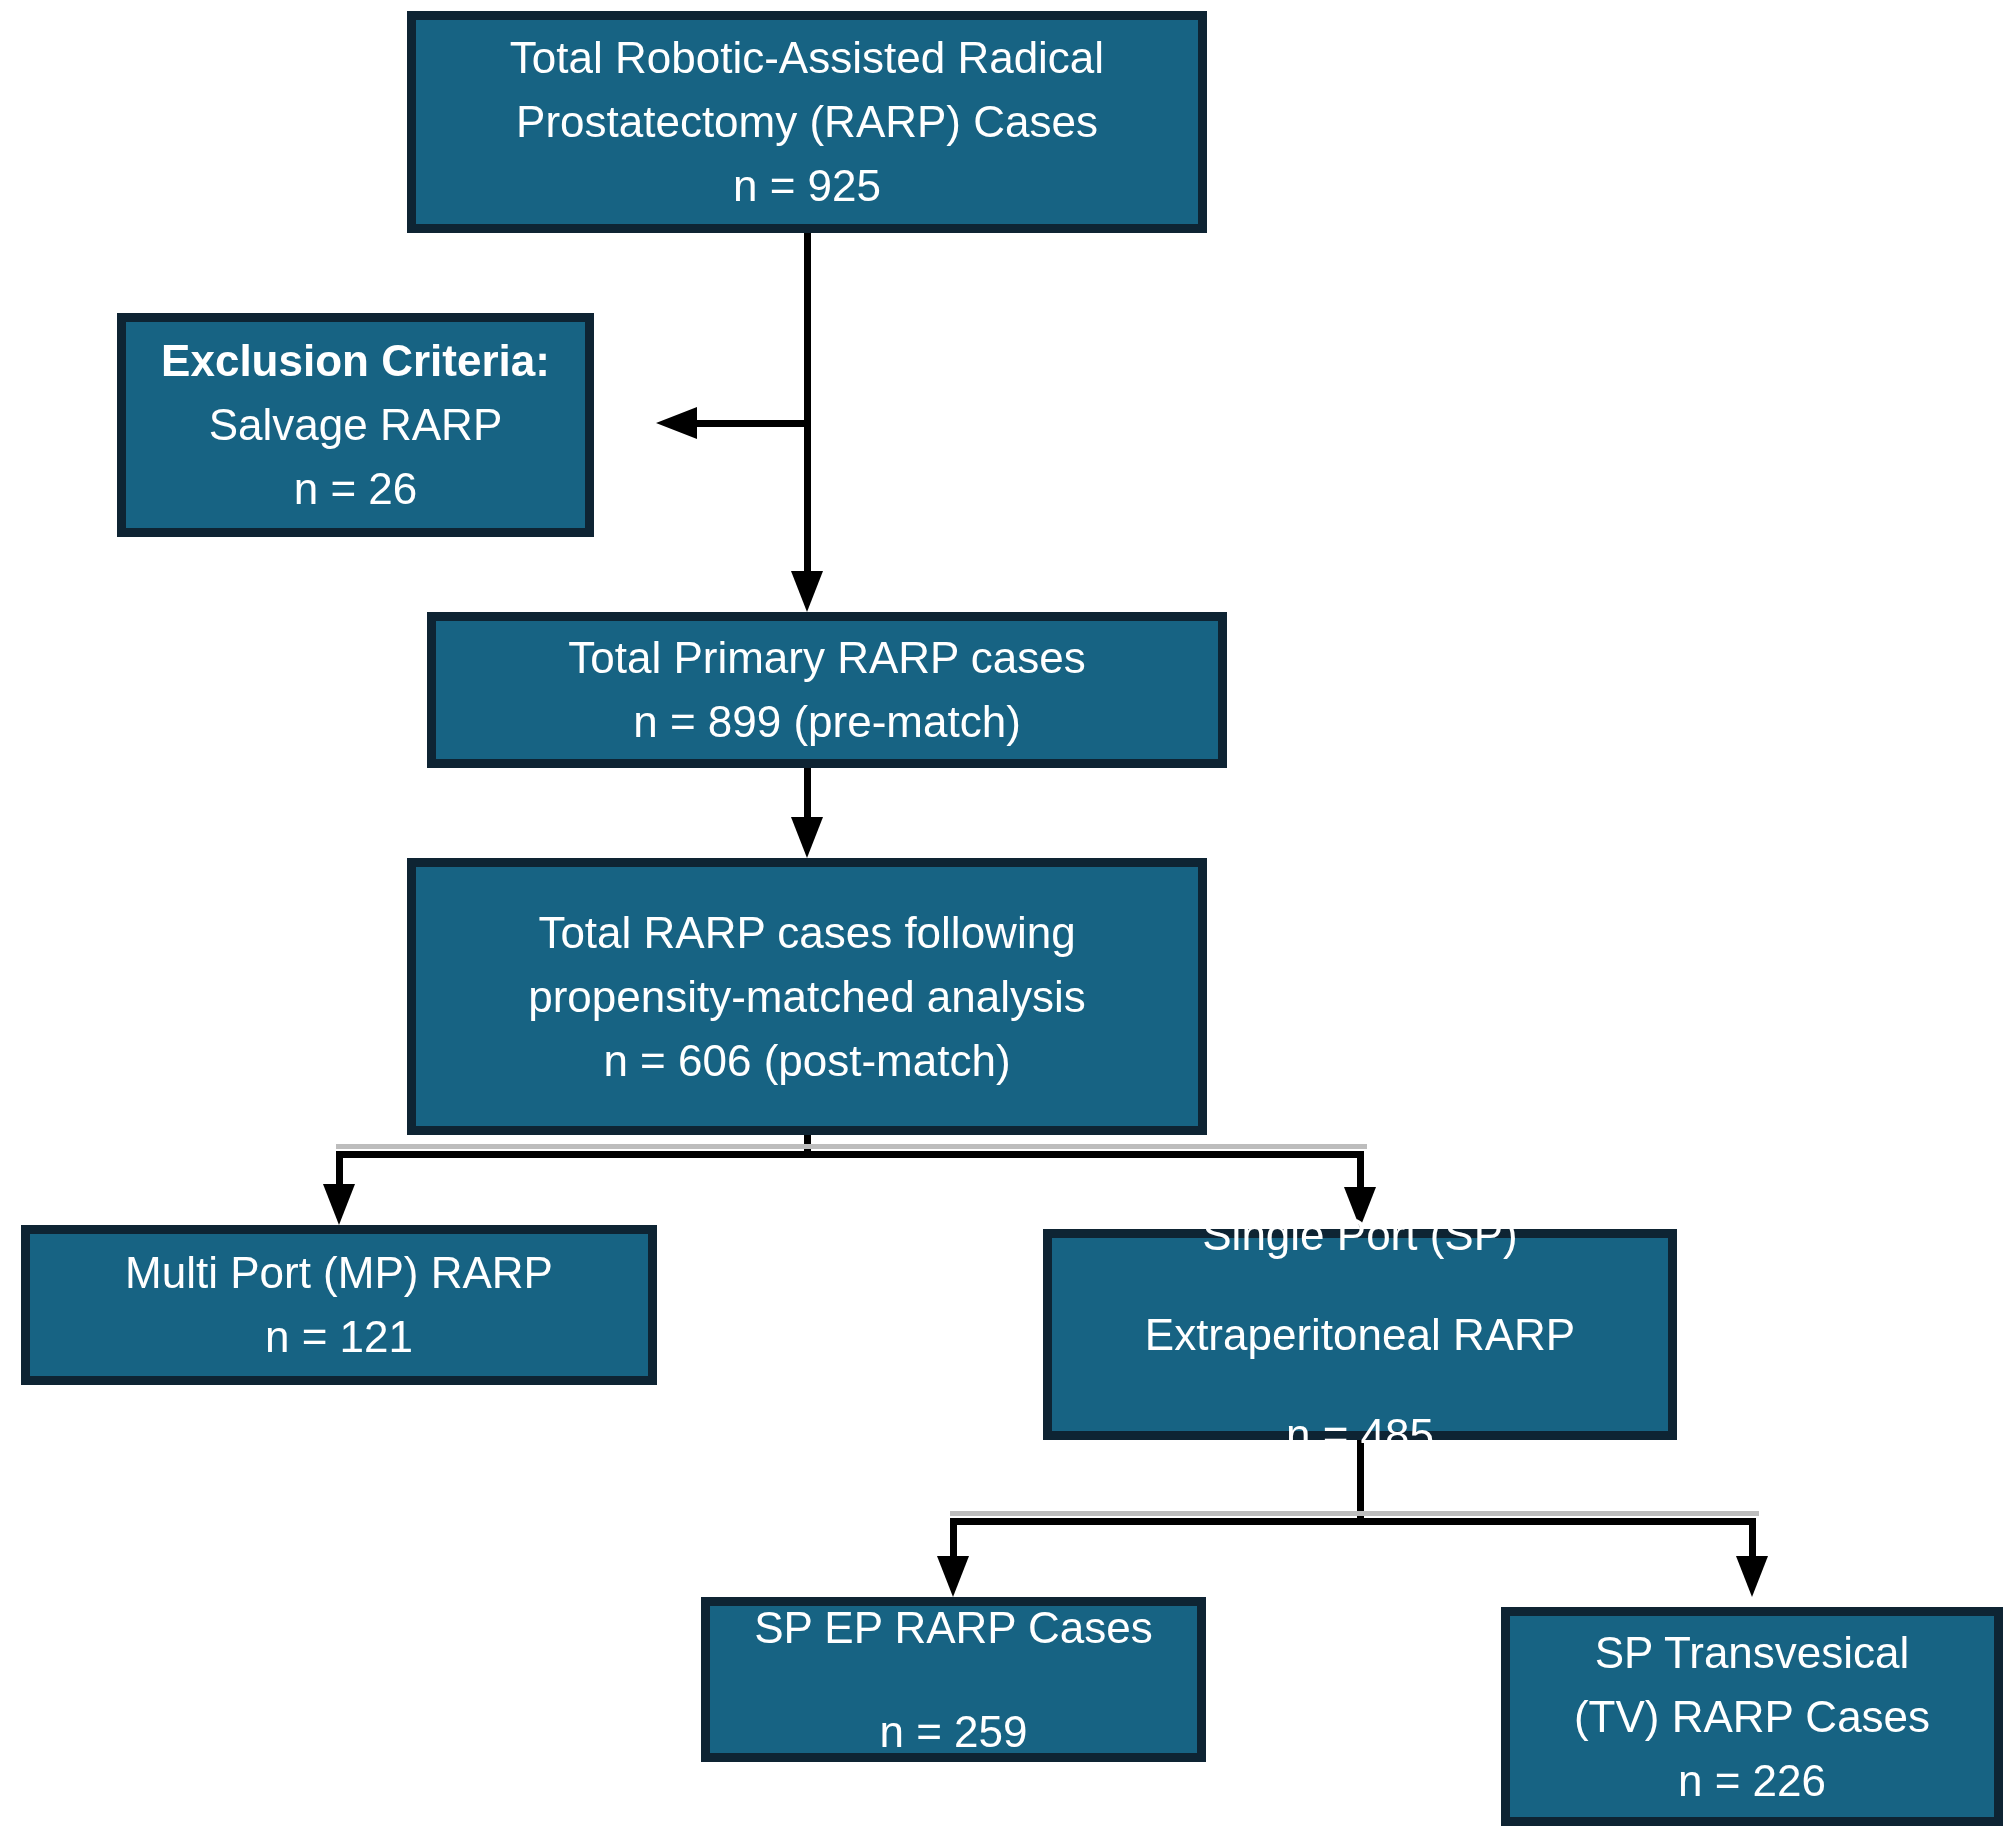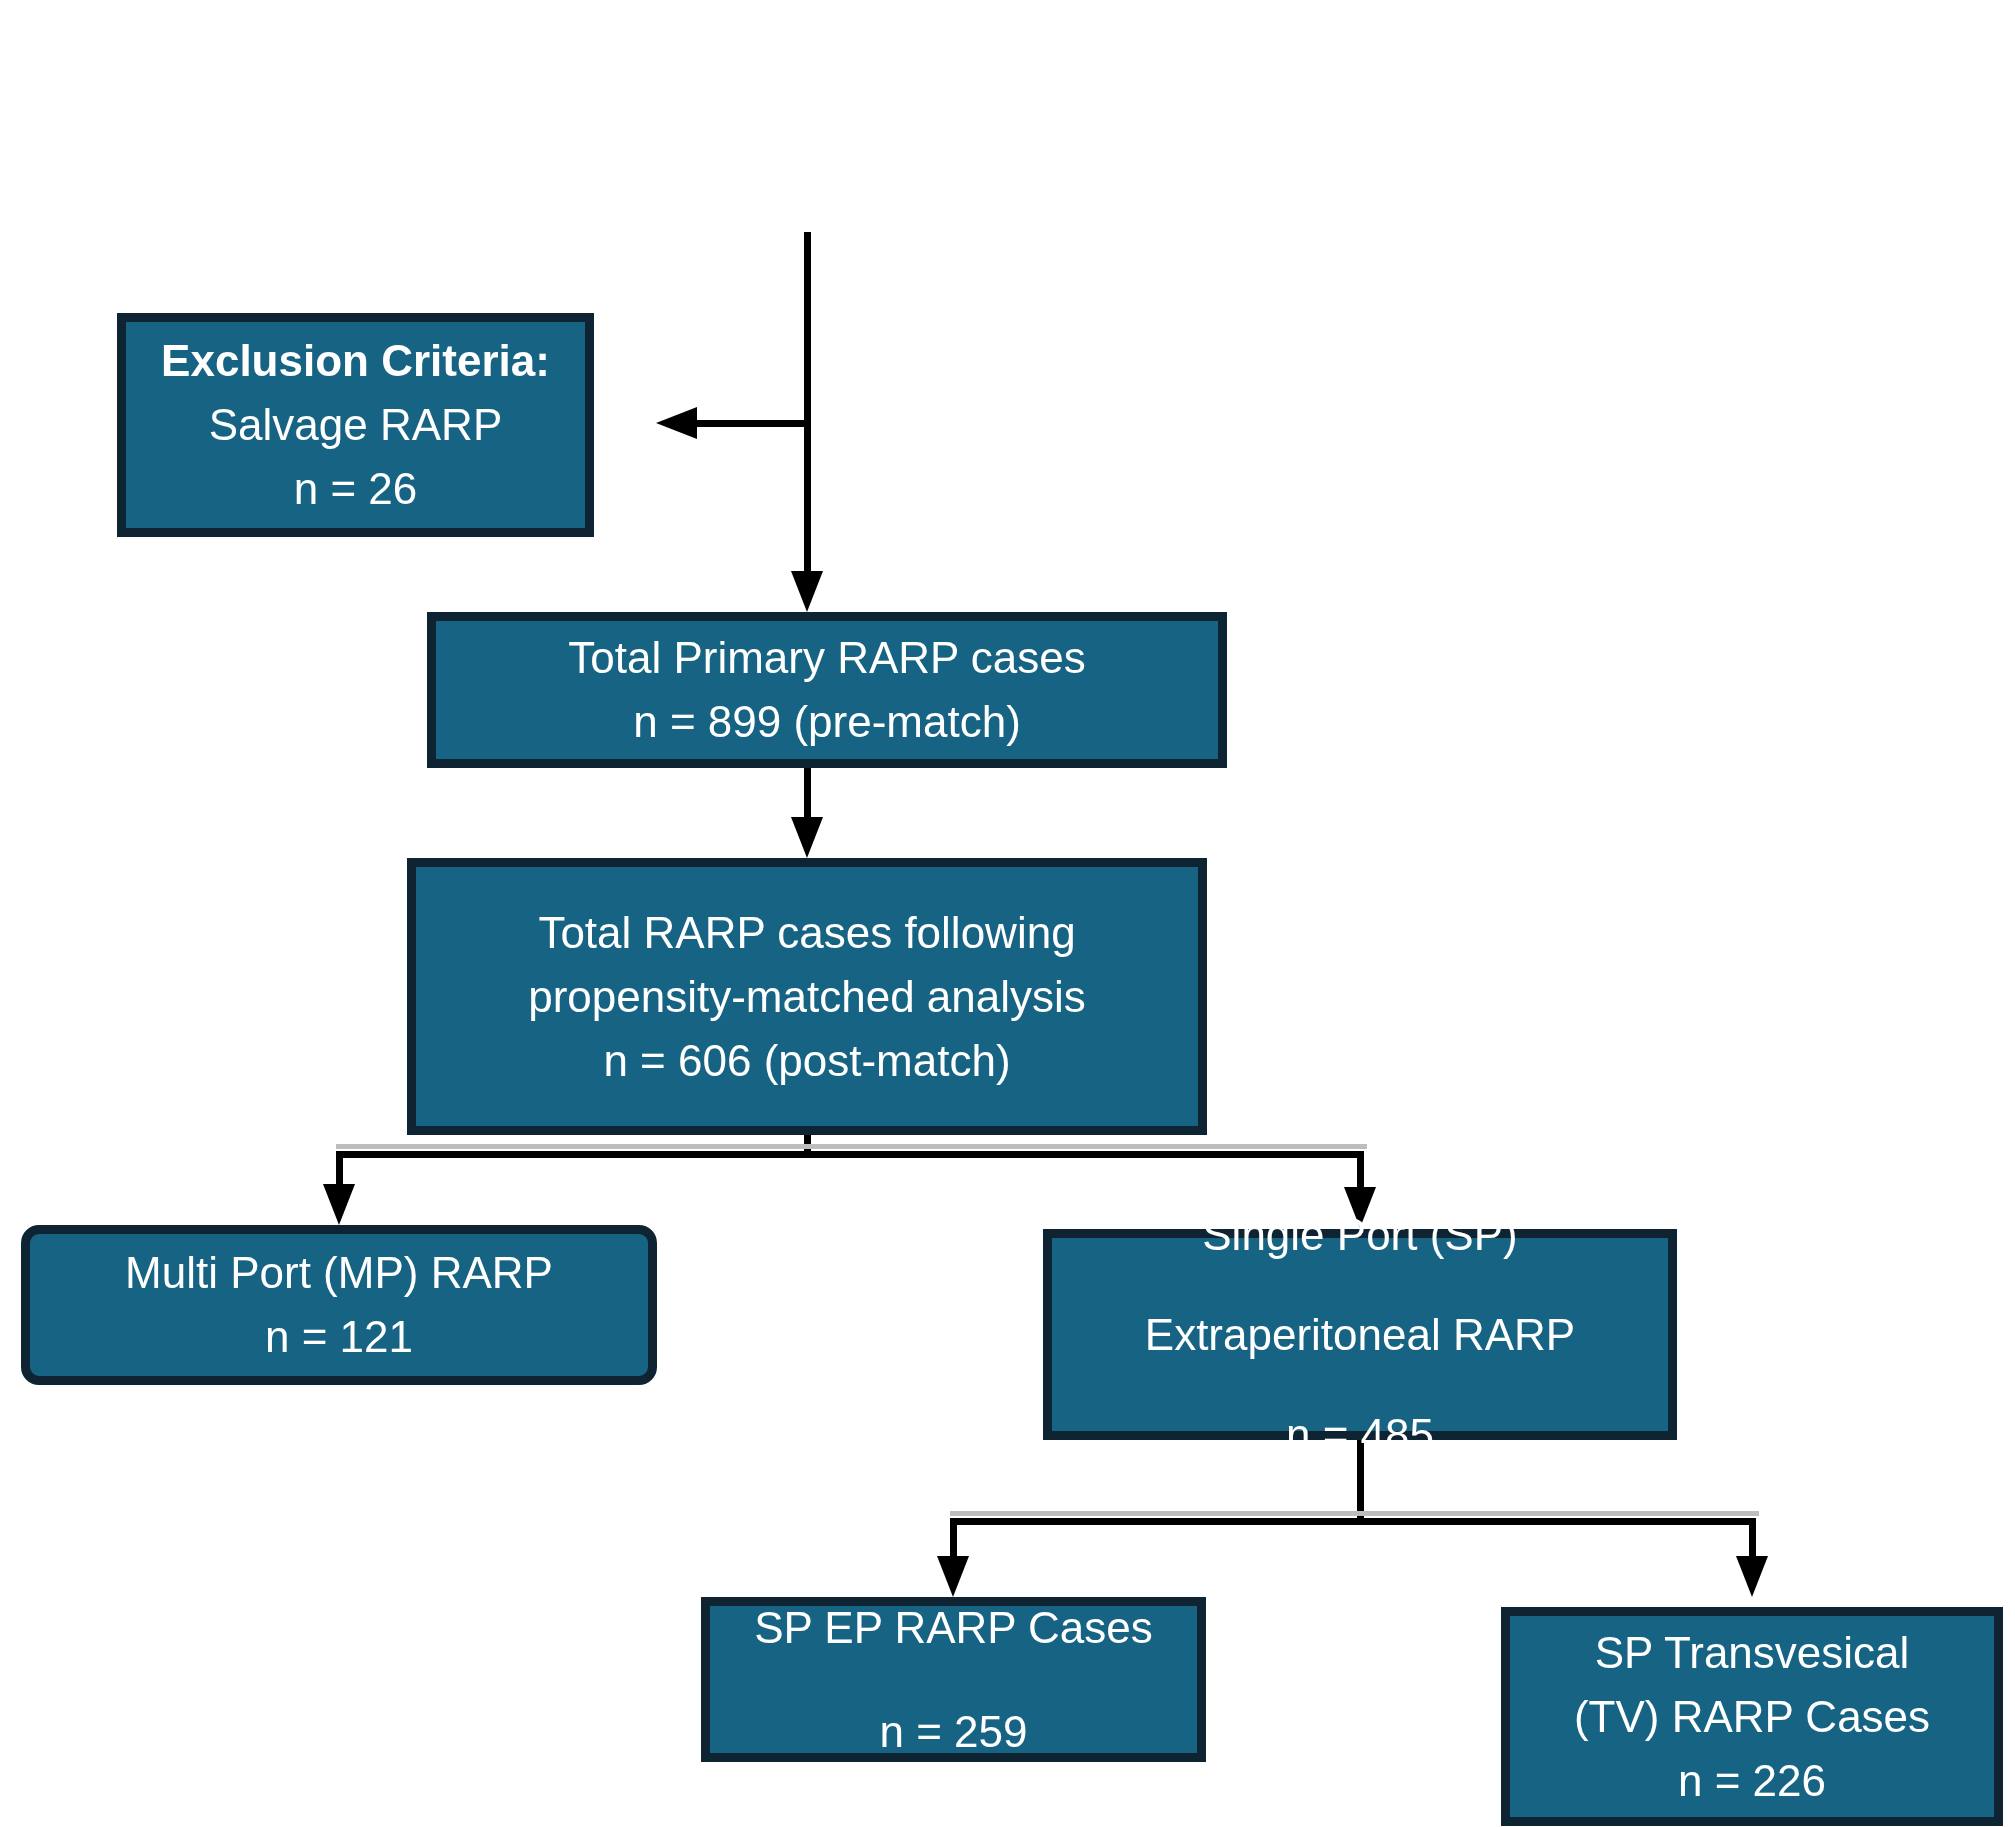--- a/index.html
+++ b/index.html
@@ -52,21 +52,21 @@
     border-top: 16px solid transparent;
     border-bottom: 16px solid transparent;
     border-right: 41px solid var(--line-color);
   }
 
   
   .n-total     { left: 407px;  top: 11.3px;   width: 800px; height: 222px; }
   .n-exclusion { left: 117px;  top: 313px;  width: 477px;  height: 224px; }
   .n-primary   { left: 386px;  top: 612px;  width: 800px; height: 156px; margin-left: 41px; }
   .n-matched   { left: 407px;  top: 858px; width: 800px; height: 277px; }
-  .n-mp        { left: 21px;   top: 1225px; width: 636px;  height: 160px; border-radius: 18px; }
+  .n-mp        { left: 21px;   top: 1225px; width: 636px;  height: 160px; }
   .n-sp        { left: 1043px; top: 1229px; width: 634px;  height: 211px; gap: 36px; }
   .n-spep      { left: 701px; top: 1597px; width: 505px;  height: 165px; gap: 40px; }
   .n-sptv      { left: 1501px; top: 1597px; width: 502px;  height: 219px; margin-top: 10px; }
 
   
   .c-v1   { left: 804px; top: 232px;  height: 340px; }
   .c-a1   { left: 791px; top: 571px;  }
   .c-hex  { left: 695px; top: 420px;  width: 112px;  }
   .c-aex  { left: 656px;  top: 407px;  }
   .c-v2   { left: 804px; top: 768px; height: 50px;  }
@@ -109,20 +109,25 @@
   <div class="arrow-down c-a5"></div>
 
   <div class="vline c-v6"></div>
   <div class="shadow c-h2g"></div>
   <div class="hline c-h2"></div>
   <div class="vline c-v7"></div>
   <div class="arrow-down c-a7"></div>
   <div class="vline c-v8"></div>
   <div class="arrow-down c-a8"></div>
 
+  <div class="node n-total">
+    <div class="nline">Total Robotic-Assisted Radical</div>
+    <div class="nline">Prostatectomy (RARP) Cases</div>
+    <div class="nline">n = 925</div>
+  </div>
 
   <div class="node n-exclusion">
     <div class="nline em">Exclusion Criteria:</div>
     <div class="nline">Salvage RARP</div>
     <div class="nline">n = 26</div>
   </div>
 
   <div class="node n-primary">
     <div class="nline">Total Primary RARP cases</div>
     <div class="nline">n = 899 (pre-match)</div>

